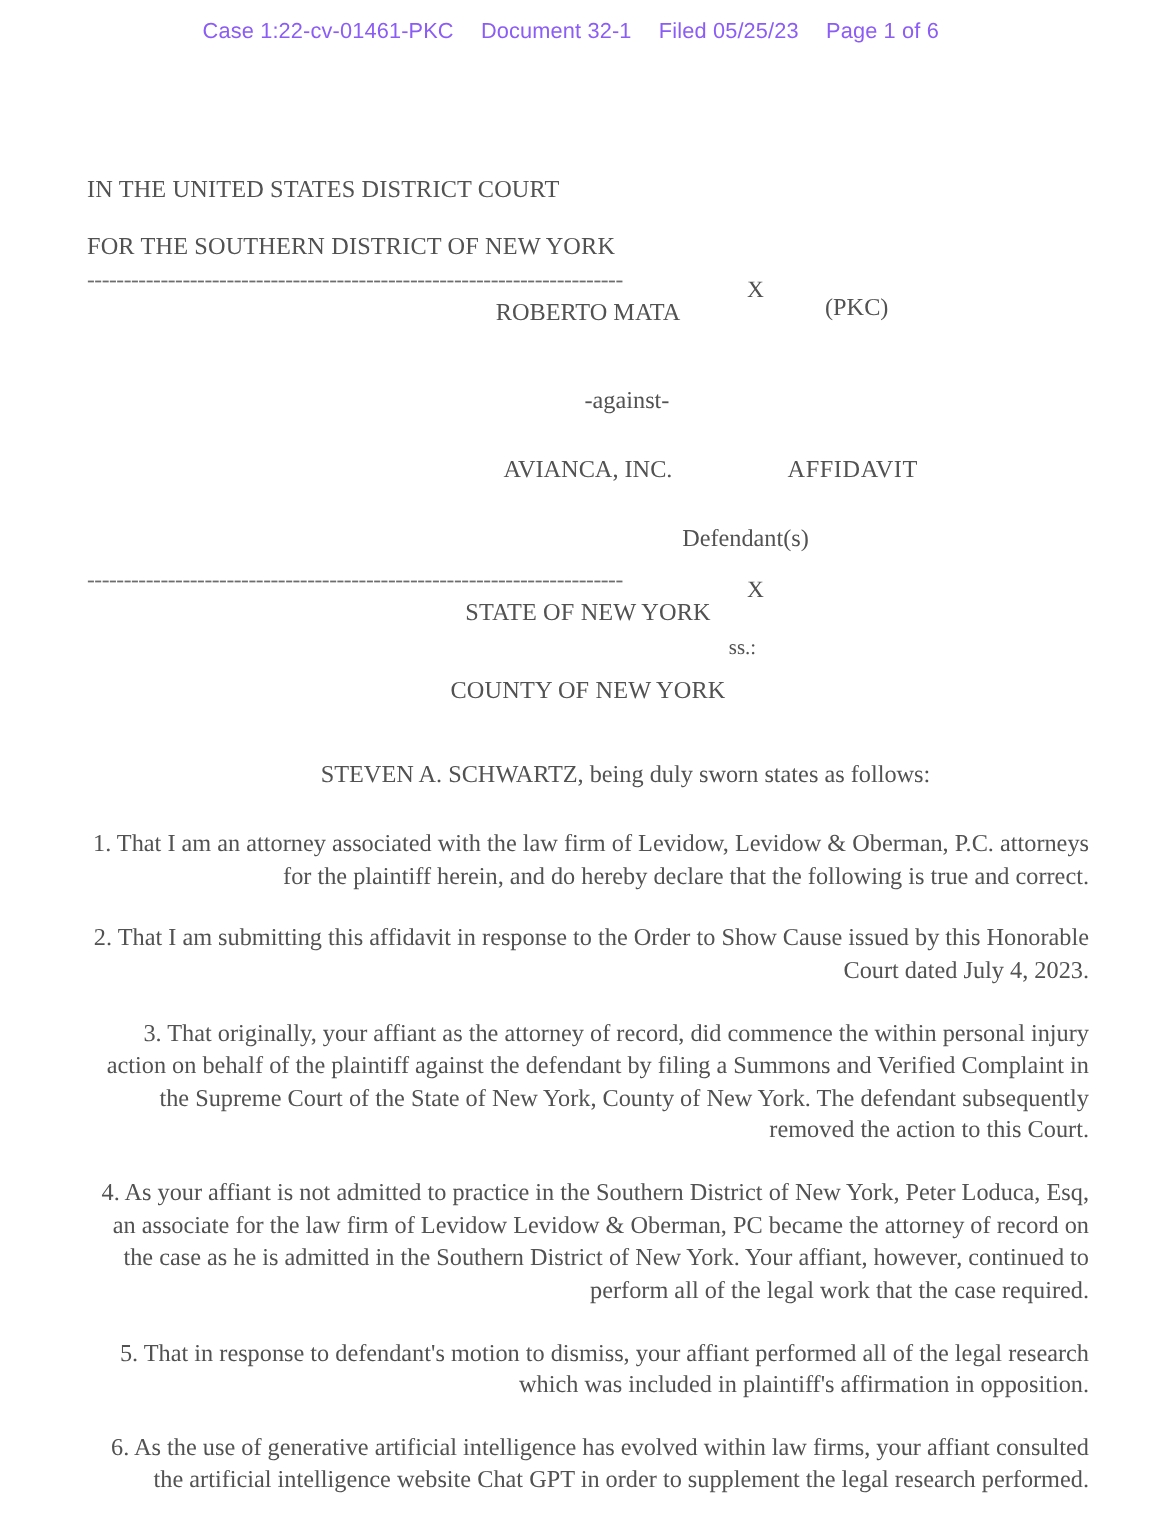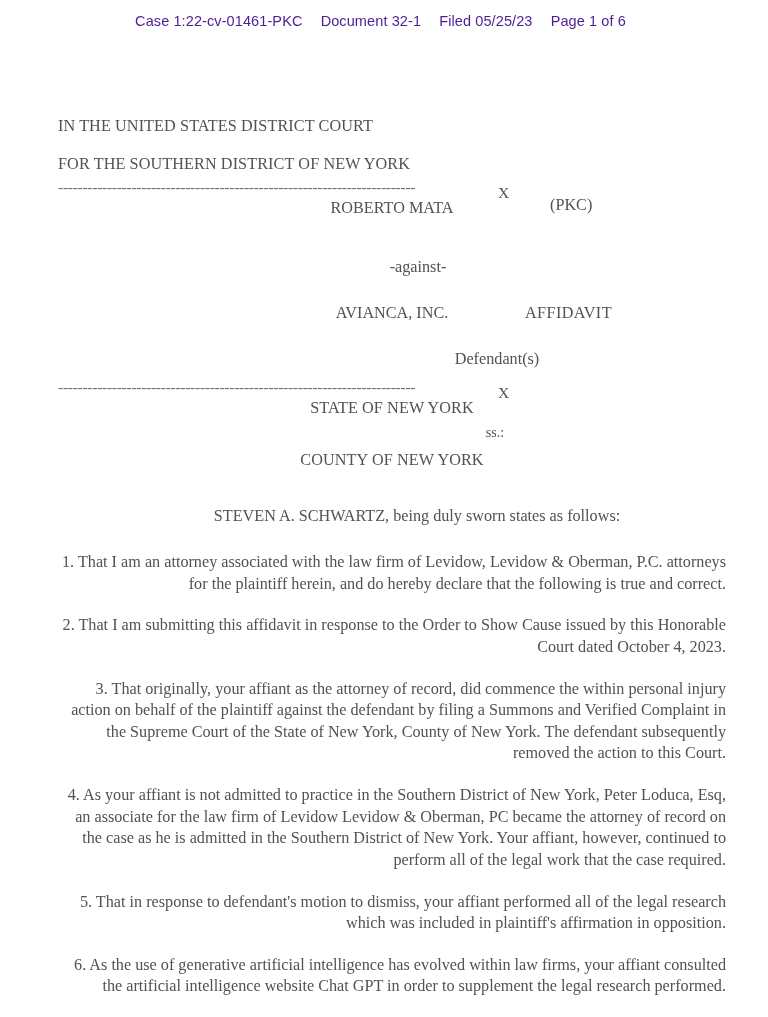--- a/index.html
+++ b/index.html
@@ -25,21 +25,21 @@
   .ecf-stamp {
     position: absolute;
     top: 13px;
     left: 0;
     width: 768px;
     text-align: center;
     font-family: "Liberation Sans", "DejaVu Sans", sans-serif;
     font-size: 14.5px;
     font-weight: 500;
     letter-spacing: 0.1px;
-    color: #4c1d95;
+    color: #8b5cf6;
     white-space: nowrap;
   }
   .ecf-stamp span { margin: 0 7px; }
   .ecf-stamp span:first-child { margin-left: 0; }
 
   
   .doc-body {
     position: absolute;
     top: 100px;
     left: 58px;
@@ -167,21 +167,21 @@
     <div class="row-tall ind-ss" style="font-size:14px;">ss.:</div>
     <div class="row-tall venue-line">COUNTY OF NEW YORK</div>
 
     <div class="spacer-lg"></div>
 
     <div class="row-tall ind-intro">STEVEN A. SCHWARTZ, being duly sworn states as follows:</div>
 
     <div class="spacer-md"></div>
 
     <p class="para">1. That I am an attorney associated with the law firm of Levidow, Levidow &amp; Oberman, P.C. attorneys for the plaintiff herein, and do hereby declare that the following is true and correct.</p>
-    <p class="para">2. That I am submitting this affidavit in response to the Order to Show Cause issued by this Honorable Court dated October 4, 2023.</p>
+    <p class="para">2. That I am submitting this affidavit in response to the Order to Show Cause issued by this Honorable Court dated July 4, 2023.</p>
     <p class="para">3. That originally, your affiant as the attorney of record, did commence the within personal injury action on behalf of the plaintiff against the defendant by filing a Summons and Verified Complaint in the Supreme Court of the State of New York, County of New York. The defendant subsequently removed the action to this Court.</p>
     <p class="para">4. As your affiant is not admitted to practice in the Southern District of New York, Peter Loduca, Esq, an associate for the law firm of Levidow Levidow &amp; Oberman, PC became the attorney of record on the case as he is admitted in the Southern District of New York. Your affiant, however, continued to perform all of the legal work that the case required.</p>
     <p class="para">5. That in response to defendant's motion to dismiss, your affiant performed all of the legal research which was included in plaintiff's affirmation in opposition.</p>
     <p class="para">6. As the use of generative artificial intelligence has evolved within law firms, your affiant consulted the artificial intelligence website Chat GPT in order to supplement the legal research performed.</p>
     <p class="para">7.  It was in consultation with the generative artificial intelligence website Chat GPT, that your affiant did locate and cite the following cases in the affirmation in opposition submitted, which this Court has found to be nonexistent:</p>
 
   </div>
 </div>
 
 </body></html>

